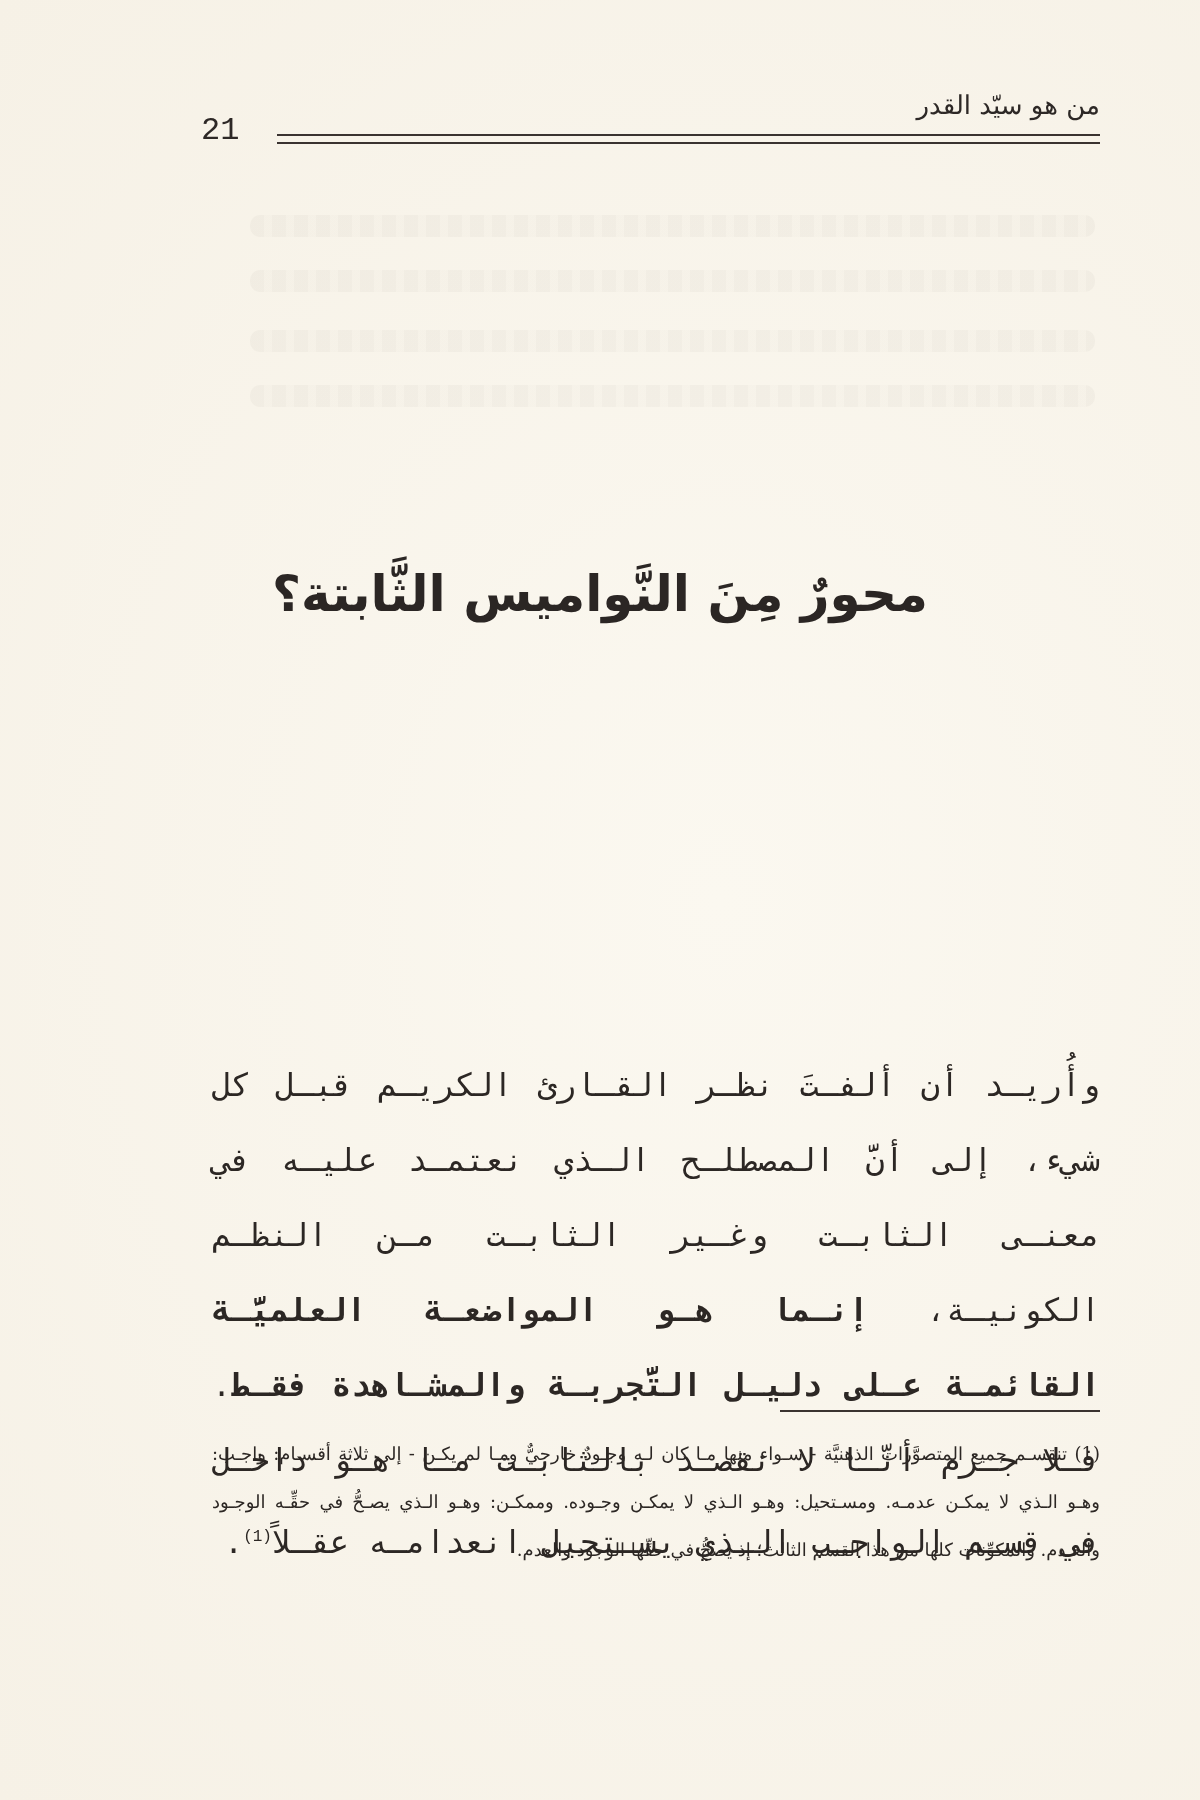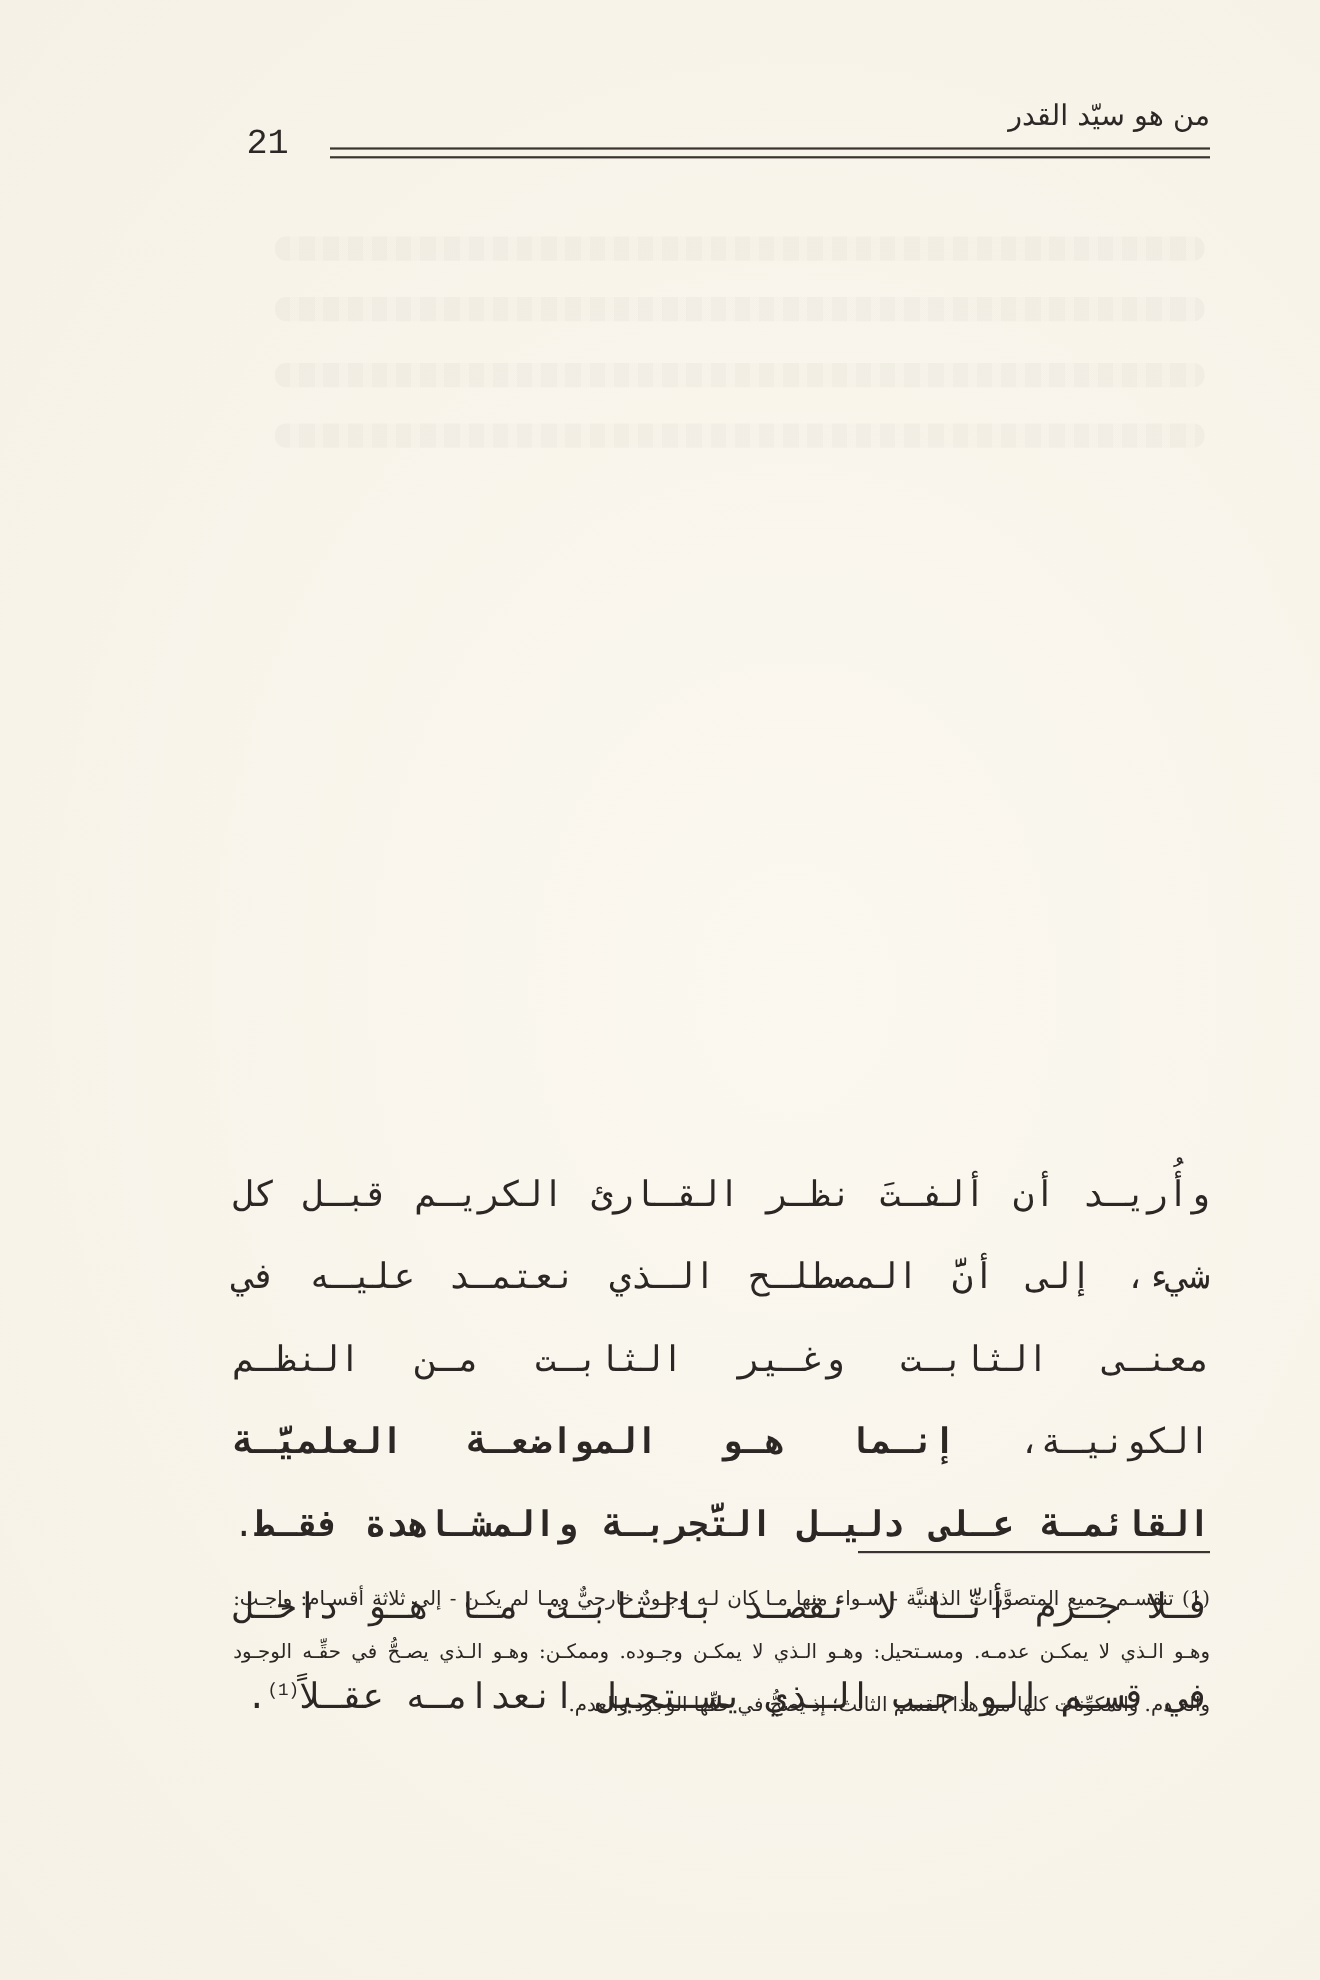--- a/index.html
+++ b/index.html
@@ -5,21 +5,21 @@
     html, body { margin: 0; padding: 0; }
     body {
       width: 1200px; height: 1800px; overflow: hidden;
       background: #f9f5ec;
       font-family: "DejaVu Serif", serif;
       color: #2a2522;
       position: relative;
     }
     .page { position: absolute; inset: 0; background: radial-gradient(ellipse at 60% 50%, #fbf8f0 0%, #f6f1e6 100%); }
     .bleed { position: absolute; left: 250px; right: 105px; height: 22px; background: repeating-linear-gradient(90deg, rgba(120,110,100,0.05) 0 14px, rgba(120,110,100,0.02) 14px 22px); border-radius: 10px; }
-    .header { position: absolute; top: 90px; left: 224px; right: 100px; height: 60px; }
+    .header { position: absolute; top: 90px; left: 201px; right: 100px; height: 60px; }
     .running-title { position: absolute; right: 0; top: 0; font-size: 26px; direction: rtl; color: #2d2826; }
     .page-number { position: absolute; left: 0; top: 22px; font-family: Liberation Mono, monospace; font-size: 32px; color: #2d2826; }
     .header-rule { position: absolute; left: 76px; right: 0; top: 44px; height: 6px; border-top: 2px solid #3a3330; border-bottom: 2px solid #3a3330; }
     .title { position: absolute; left: 0; right: 0; text-align: center; direction: rtl; font-family: "DejaVu Sans", sans-serif; font-weight: bold; color: #2b2624; }
     .title.l1 { top: 470px; font-size: 50px; }
     .title.l2 { top: 565px; font-size: 50px; }
     .body-text { position: absolute; left: 212px; right: 100px; direction: rtl; text-align: justify; font-size: 32px; line-height: 75px; color: #2c2724; }
     .body-text p { margin: 0; text-align-last: right; }
     .p1 { top: 735px; }
     .p2 { top: 1050px; font-family: Liberation Mono, monospace; }
@@ -37,20 +37,21 @@
   <div class="bleed" style="top:270px"></div>
   <div class="bleed" style="top:330px"></div>
   <div class="bleed" style="top:385px"></div>
 
   <div class="header">
     <div class="running-title">من هو سيّد القدر</div>
     <div class="page-number">21</div>
     <div class="header-rule"></div>
   </div>
 
+  <div class="title l2">محورٌ مِنَ النَّواميس الثَّابتة؟</div>
 
 
   <div class="body-text p2">
     <p><span>وأُريـد أن ألفـتَ نظـر القـارئ الكريـم قبـل كل شيء، إلى أنَّ المصطلـح الـذي نعتمـد عليـه في معنـى الثابـت وغـير الثابـت مـن النظـم الكونيـة، </span><span class="bold-span">إنـما هـو المواضعـة العلميَّـة القائمـة عـلى دليـل التَّجربـة والمشـاهدة فقـط</span><span>. فـلا جـرم أنّـا لا نقصـد بالثابـت مـا هـو داخـل في قسـم الواجـب الـذي يسـتحيل انعدامـه عقـلاً</span><sup>(1)</sup><span>.</span></p>
   </div>
 
   <div class="fn-rule"></div>
 
   <div class="footnote">
     <p><span>(1)</span> <span>تنقسـم جميع المتصوَّرات الذهنيَّة - سـواء منها مـا كان لـه وجـودٌ خارجيٌّ ومـا لم يكـن - إلى ثلاثة أقسـام: واجـب: وهـو الـذي لا يمكـن عدمـه. ومسـتحيل: وهـو الـذي لا يمكـن وجـوده. وممكـن: وهـو الـذي يصـحُّ في حقِّـه الوجـود والعـدم. والمكوِّنات كلها من هذا القسم الثالث؛ إذ يصحُّ في حقِّها الوجود والعدم.</span></p>

